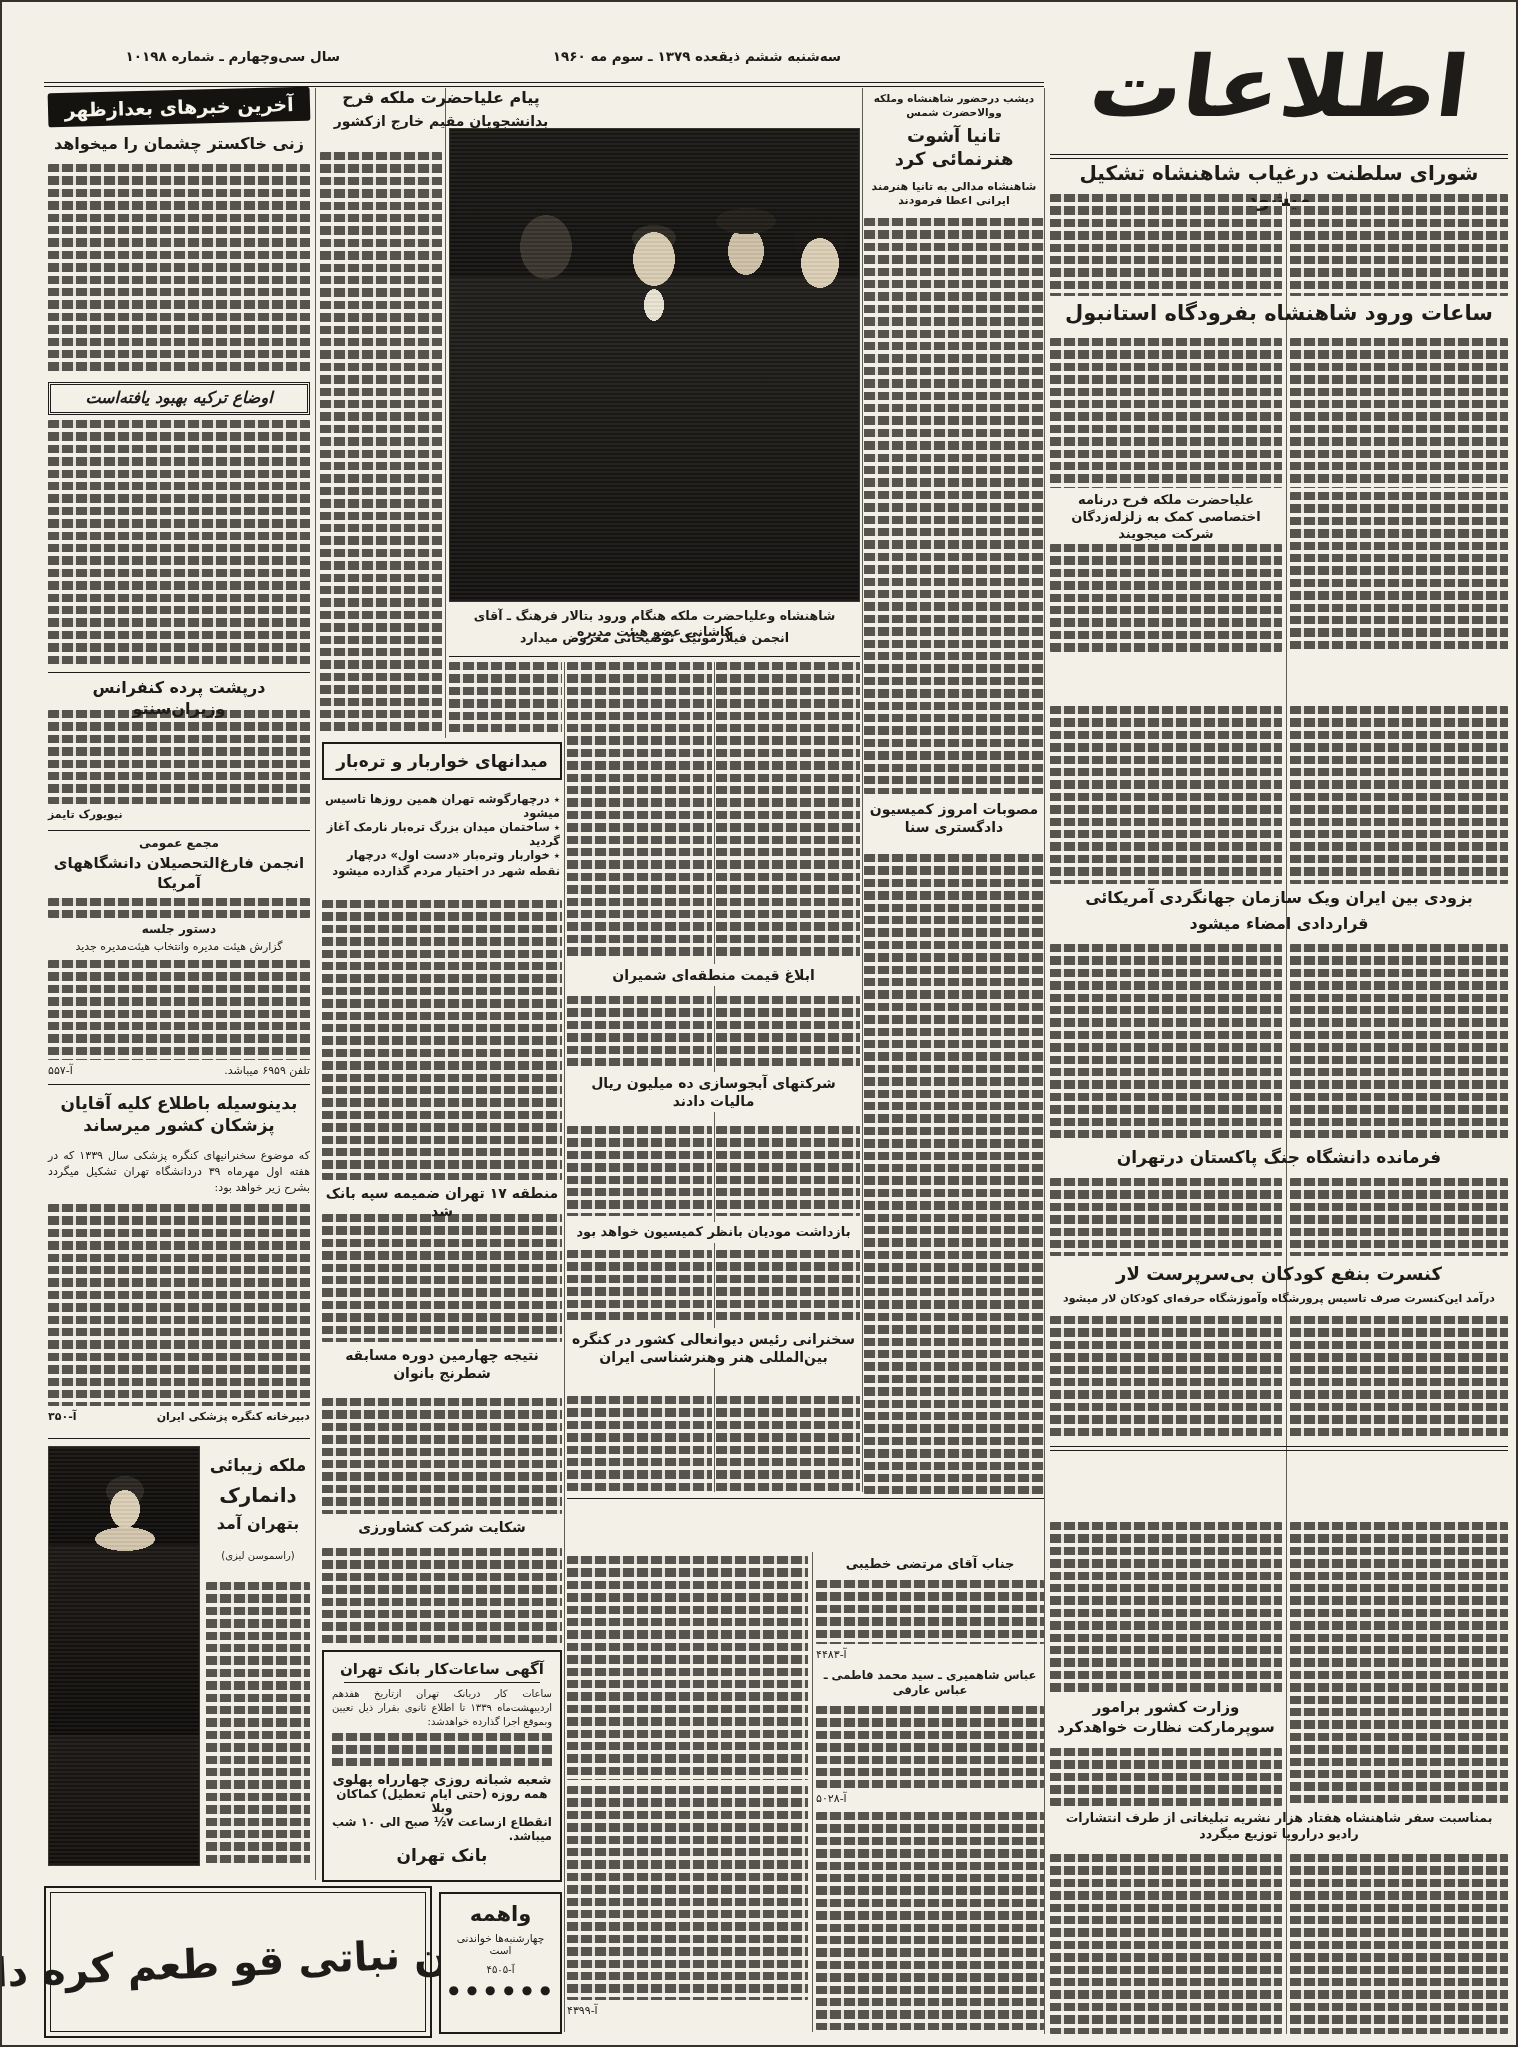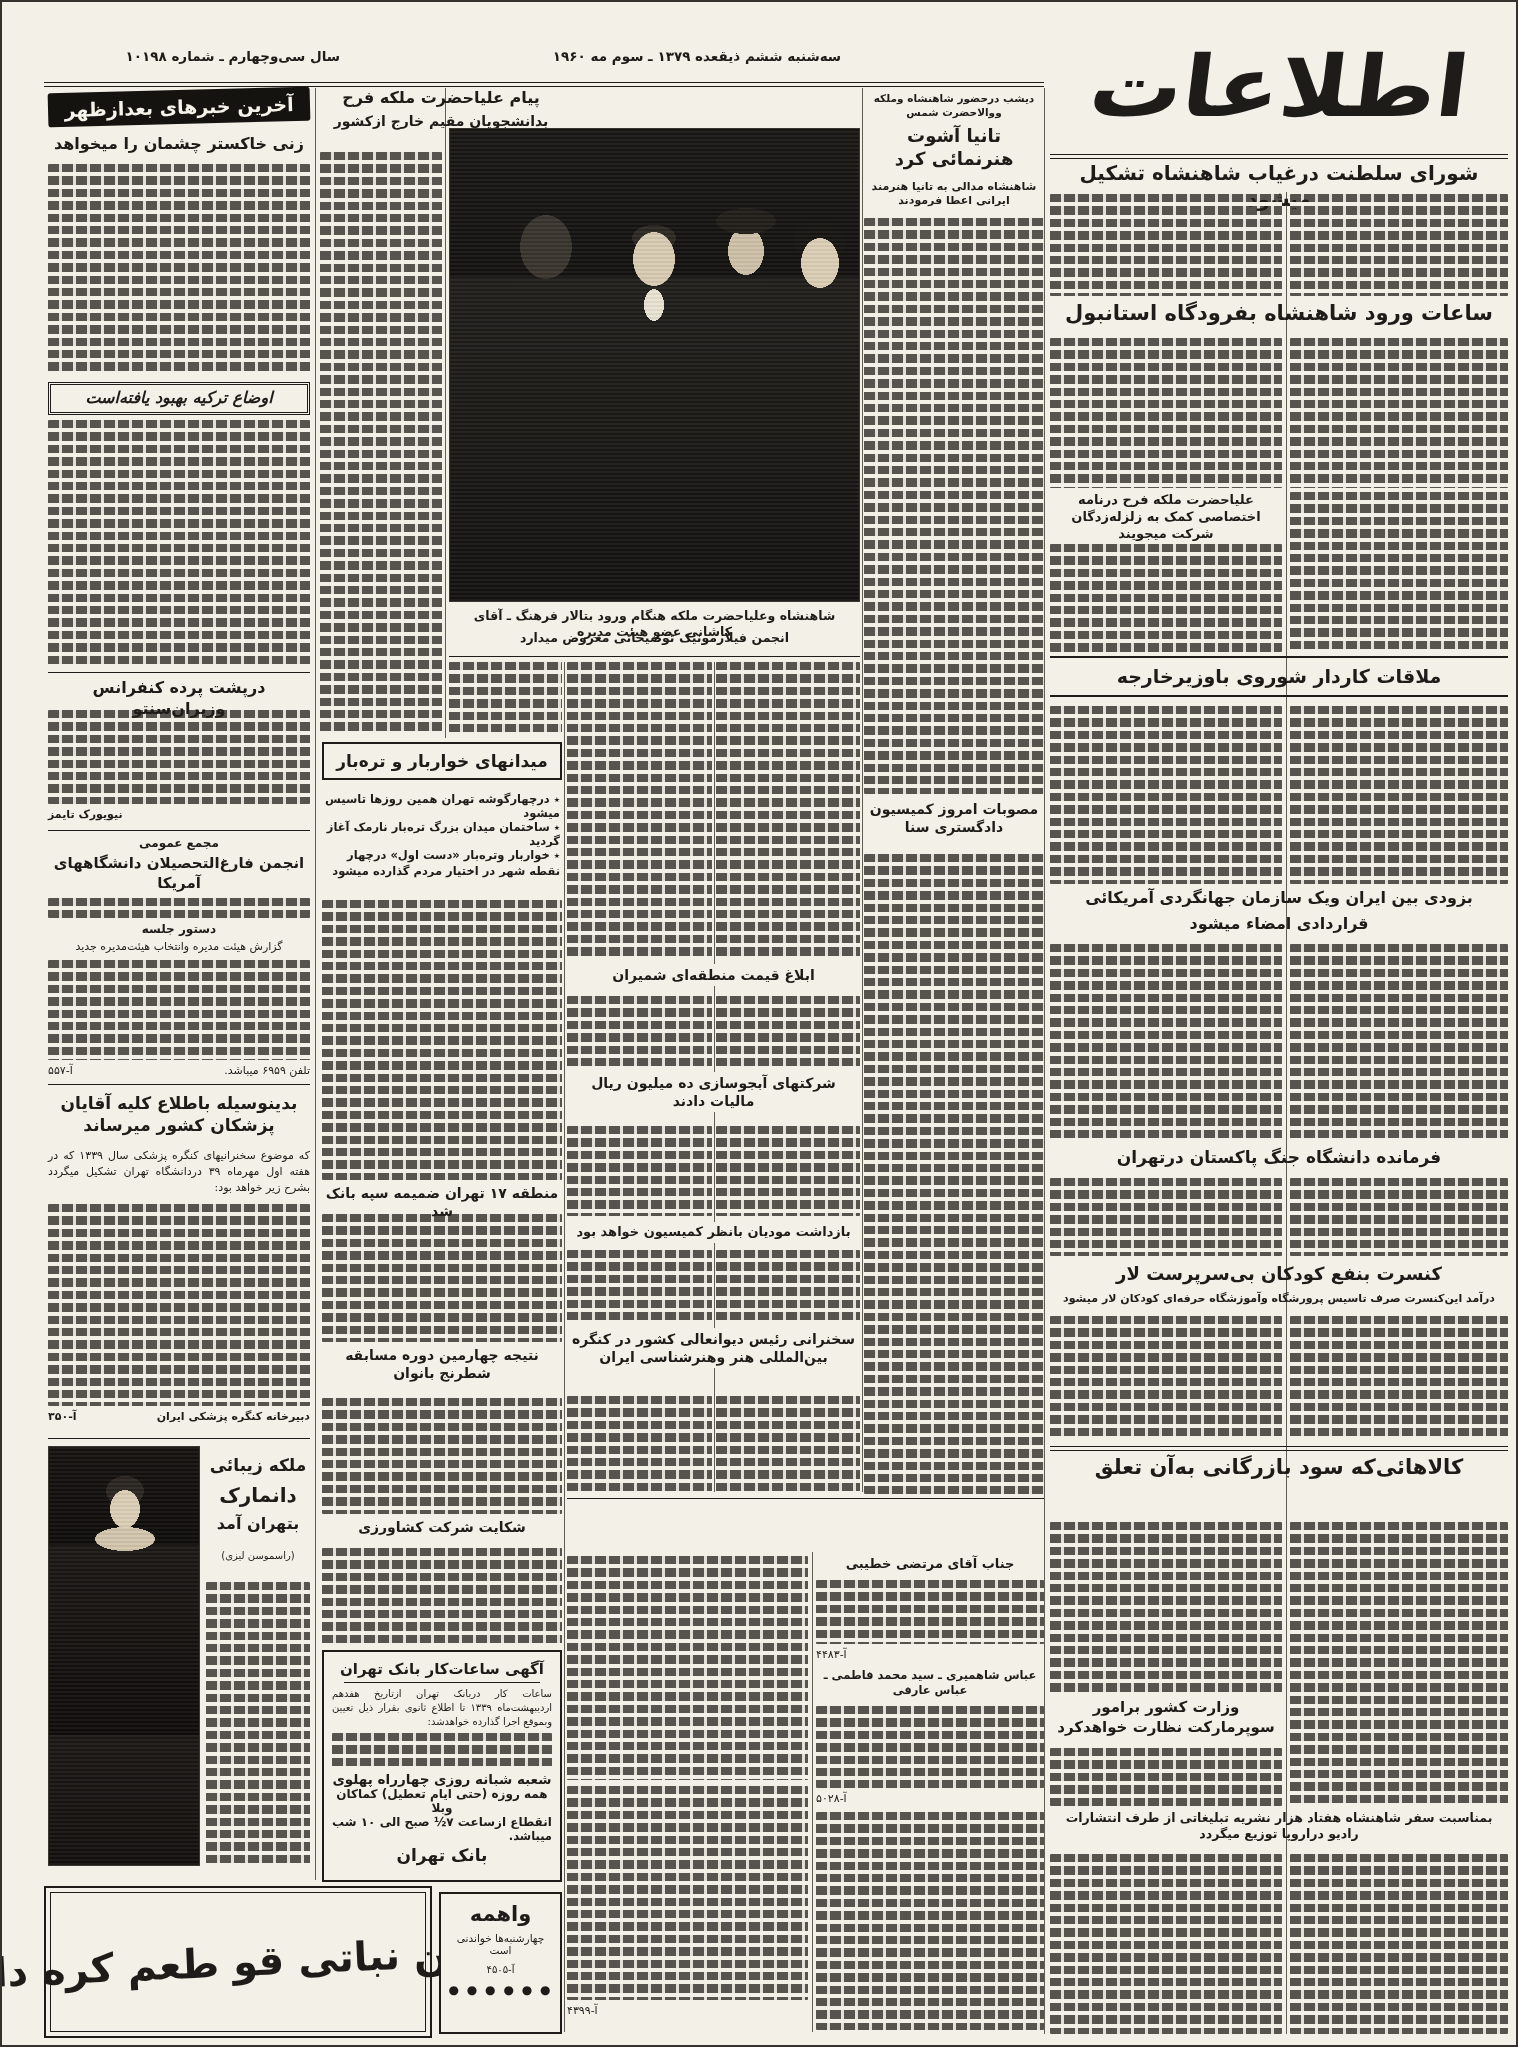--- a/index.html
+++ b/index.html
@@ -208,36 +208,34 @@
 
   <div class="abs h" style="left:1048px;top:158px;width:458px;font-size:20px">شورای سلطنت درغیاب شاهنشاه تشکیل میشود</div>
   <div class="abs sim" style="left:1288px;top:192px;width:218px;height:102px"></div>
   <div class="abs sim" style="left:1048px;top:192px;width:232px;height:102px"></div>
   <div class="abs h" style="left:1048px;top:298px;width:458px;font-size:21px">ساعات ورود شاهنشاه بفرودگاه استانبول</div>
   <div class="abs sim" style="left:1288px;top:336px;width:218px;height:150px"></div>
   <div class="abs sim" style="left:1048px;top:336px;width:232px;height:150px"></div>
   <div class="abs h" style="left:1048px;top:490px;width:232px;font-size:13px">علیاحضرت ملکه فرح درنامه اختصاصی کمک به زلزله‌زدگان شرکت میجویند</div>
   <div class="abs sim" style="left:1048px;top:542px;width:232px;height:108px"></div>
   <div class="abs sim" style="left:1288px;top:490px;width:218px;height:160px"></div>
-  <div class="abs h" style="left:1048px;top:654px;width:458px;font-size:19px;border-top:2px solid var(--ink);border-bottom:2px solid var(--ink);padding:6px 0">ملاقات کاردار شوروی باوزیرخارجه</div>
   <div class="abs sim" style="left:1288px;top:704px;width:218px;height:178px"></div>
   <div class="abs sim" style="left:1048px;top:704px;width:232px;height:178px"></div>
   <div class="abs h" style="left:1048px;top:886px;width:458px;font-size:16px">بزودی بین ایران ویک سازمان جهانگردی آمریکائی</div>
   <div class="abs h" style="left:1048px;top:912px;width:458px;font-size:16px">قراردادی امضاء میشود</div>
   <div class="abs sim" style="left:1288px;top:942px;width:218px;height:198px"></div>
   <div class="abs sim" style="left:1048px;top:942px;width:232px;height:198px"></div>
   <div class="abs h" style="left:1048px;top:1144px;width:458px;font-size:17px">فرمانده دانشگاه جنگ پاکستان درتهران</div>
   <div class="abs sim" style="left:1288px;top:1176px;width:218px;height:78px"></div>
   <div class="abs sim" style="left:1048px;top:1176px;width:232px;height:78px"></div>
   <div class="abs h" style="left:1048px;top:1260px;width:458px;font-size:18px">کنسرت بنفع کودکان بی‌سرپرست لار</div>
   <div class="abs h" style="left:1048px;top:1290px;width:458px;font-size:11px">درآمد این‌کنسرت صرف تاسیس پرورشگاه وآموزشگاه حرفه‌ای کودکان لار میشود</div>
   <div class="abs sim" style="left:1288px;top:1314px;width:218px;height:124px"></div>
   <div class="abs sim" style="left:1048px;top:1314px;width:232px;height:124px"></div>
   <div class="abs hr2" style="left:1048px;top:1444px;width:458px"></div>
-  <div class="abs h" style="left:1048px;top:1452px;width:458px;font-size:21px">کالاهائی‌که سود بازرگانی به‌آن تعلق</div>
   <div class="abs sim" style="left:1288px;top:1520px;width:218px;height:284px"></div>
   <div class="abs sim" style="left:1048px;top:1520px;width:232px;height:172px"></div>
   <div class="abs h" style="left:1048px;top:1696px;width:232px;font-size:15px">وزارت کشور برامور سوپرمارکت نظارت خواهدکرد</div>
   <div class="abs sim" style="left:1048px;top:1746px;width:232px;height:58px"></div>
   <div class="abs h" style="left:1048px;top:1808px;width:458px;font-size:12.5px">بمناسبت سفر شاهنشاه هفتاد هزار نشریه تبلیغاتی از طرف انتشارات رادیو دراروپا توزیع میگردد</div>
   <div class="abs sim" style="left:1288px;top:1852px;width:218px;height:180px"></div>
   <div class="abs sim" style="left:1048px;top:1852px;width:232px;height:180px"></div>
 
 </div>
 

